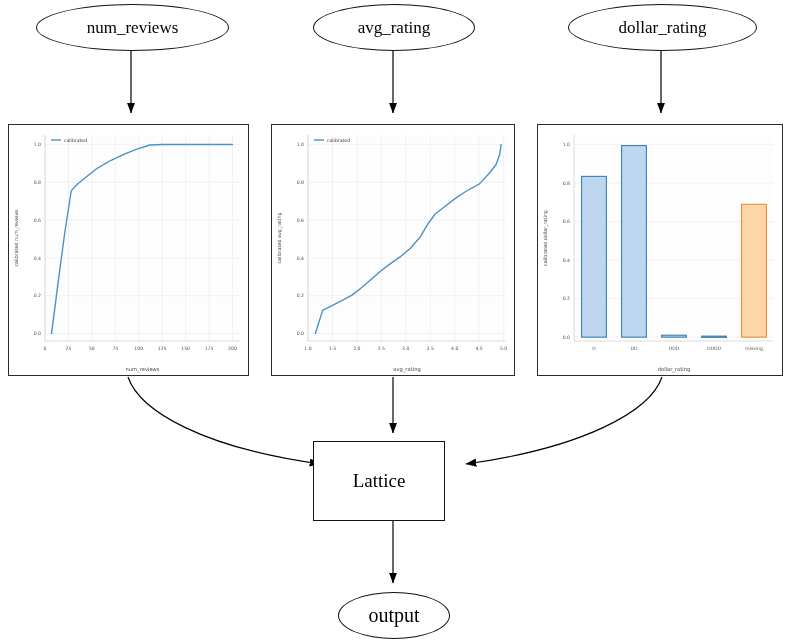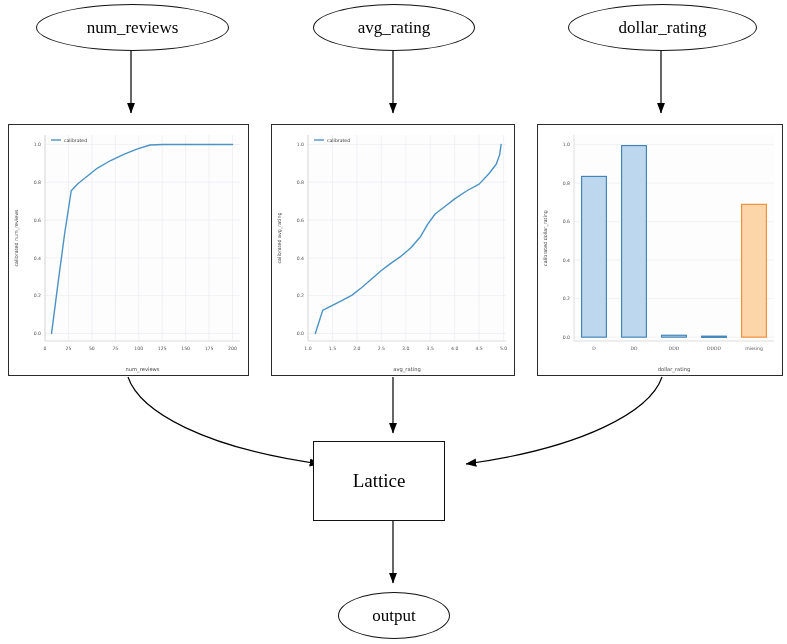--- a/index.html
+++ b/index.html
@@ -169,17 +169,17 @@
         <line x1="36" y1="10" x2="36" y2="216" stroke="#cfcfcf" stroke-width="0.7"></line>
         <text x="136" y="246" font-size="5.2" font-family="&quot;DejaVu Sans&quot;, sans-serif" fill="#444" text-anchor="middle">dollar_rating</text>
         <text x="9" y="113" font-size="4.8" font-family="&quot;DejaVu Sans&quot;, sans-serif" fill="#444" text-anchor="middle" transform="rotate(-90 9 113)">calibrated dollar_rating</text>
       </svg>
   </div>
 
   <div class="lattice-box" style="left:313px;top:441px;width:130px;height:78px;font-size:19px;">
     <span>Lattice</span>
   </div>
 
-  <div class="node-ellipse" style="left:338px;top:592px;width:110px;height:45px;font-size:17px;">
+  <div class="node-ellipse" style="left:338px;top:592px;width:110px;height:45px;font-size:20px;">
     <span>output</span>
   </div>
 
 </div>
 
 </body></html>

